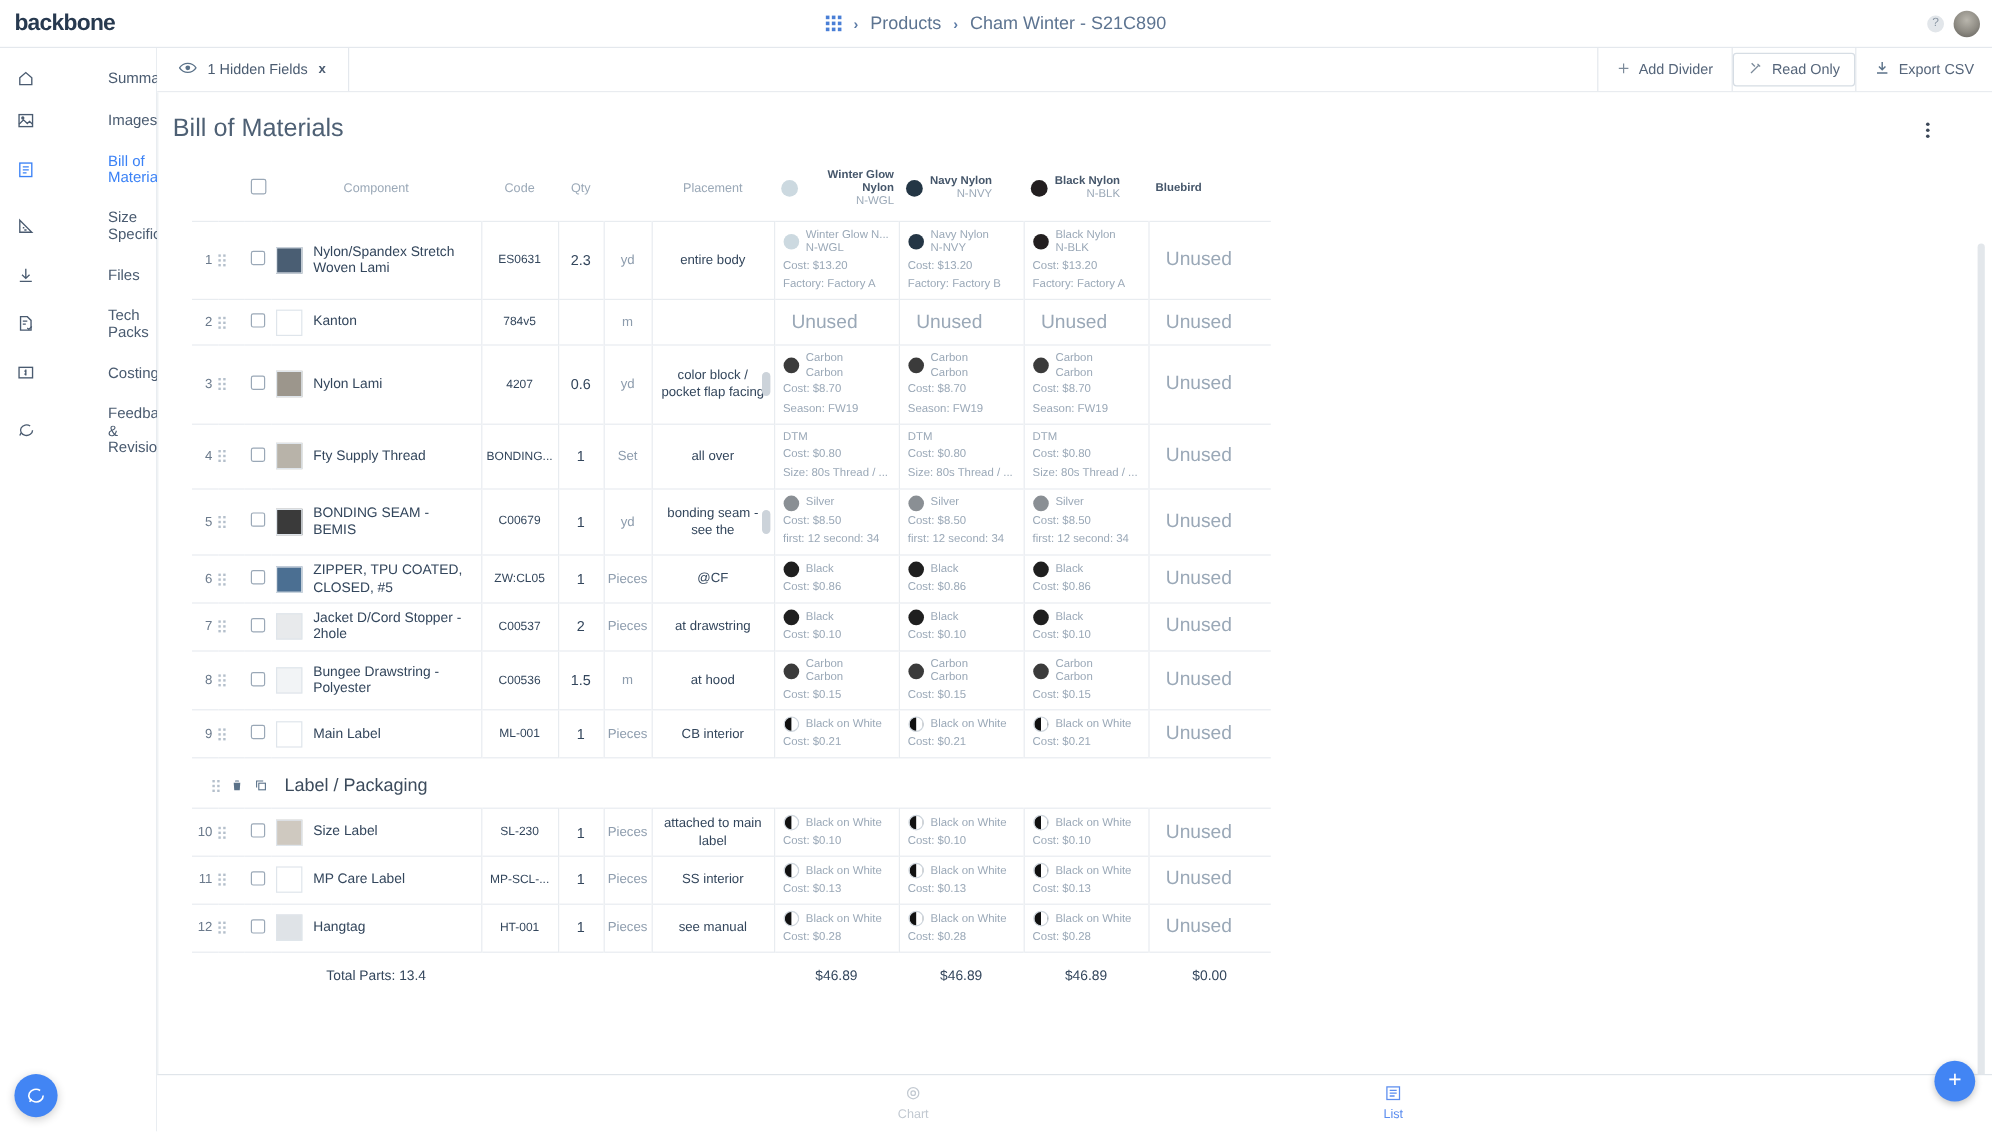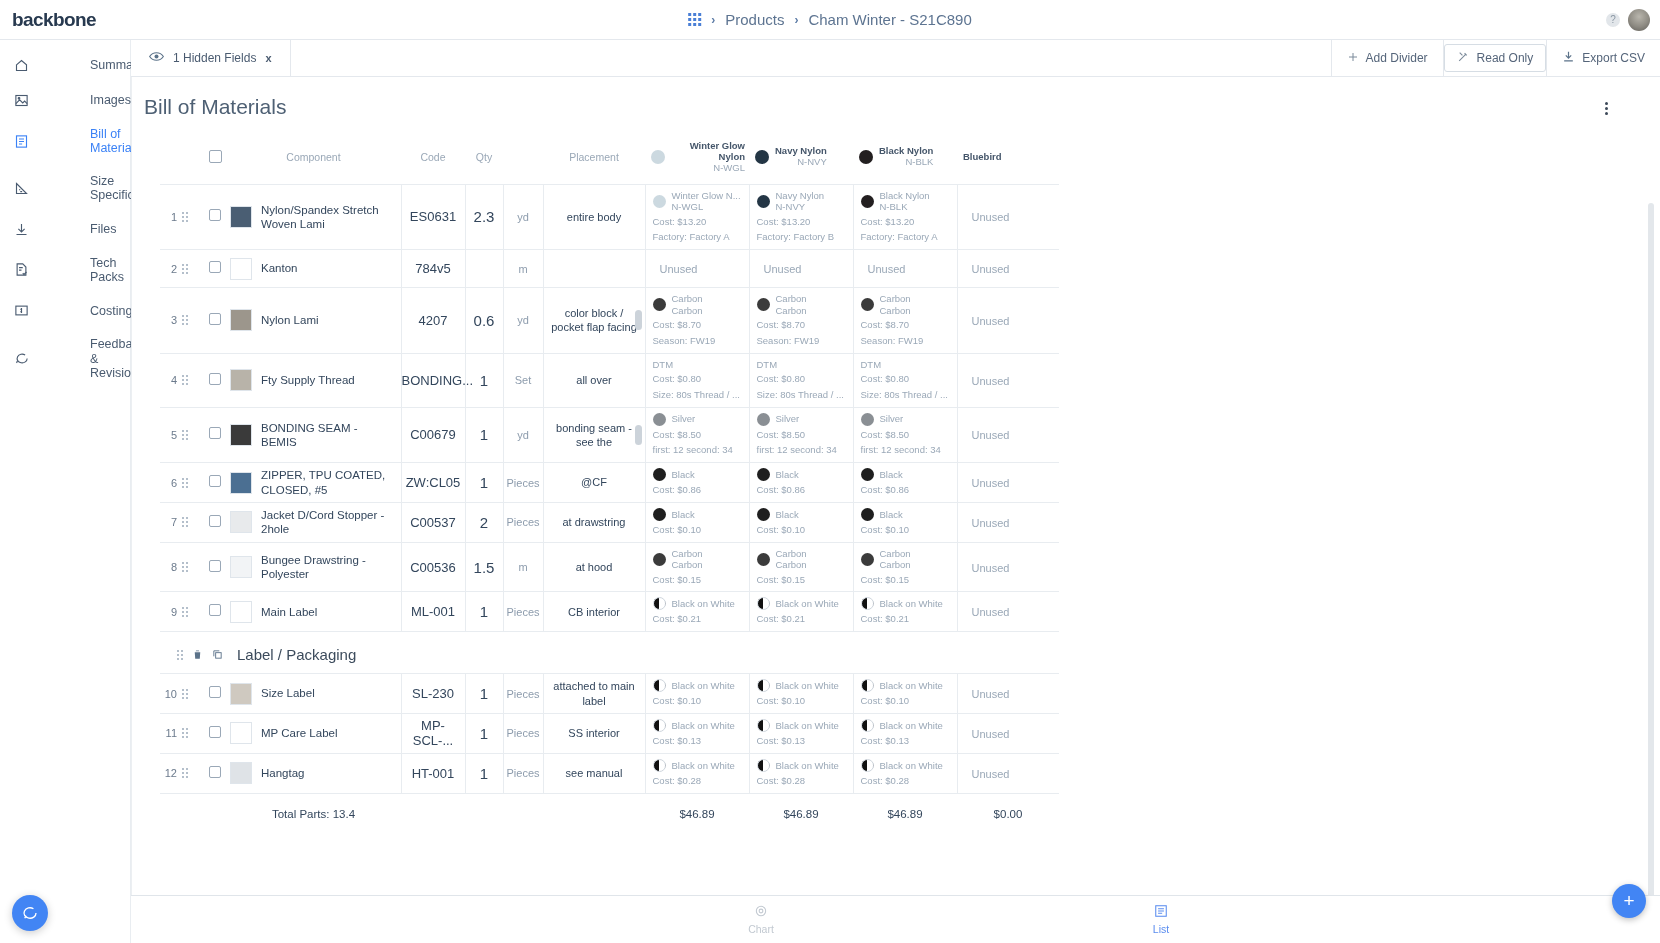--- a/index.html
+++ b/index.html
@@ -92,34 +92,34 @@
 
   tr.drow { border-top:1px solid #e8ecf0; border-bottom:1px solid #e8ecf0; }
   tr.drow td { padding:0; height:38px; }
   td.bx { border-right:1px solid #e8ecf0; }
   td.idx { font-size:11px; color:#6b7a8c; text-align:right; padding-right:5px !important; width:18px; }
   td.handle { text-align:center; }
   td.comp { padding:5px 6px 5px 4px !important; }
   .comp-in { display:flex; align-items:center; gap:9px; }
   .thumb { width:22px; height:22px; border:1px solid #dfe5eb; flex:0 0 22px; background:#fff; }
   .comp-name { font-size:11.5px; color:#33465c; line-height:1.25; }
-  td.code { font-size:13px; color:#33465c; text-align:center; }
-  td.qty { font-size:15px; color:#33465c; text-align:center;margin-top:40px; }
+  td.code { font-size:10px; color:#33465c; text-align:center; }
+  td.qty { font-size:12px; color:#33465c; text-align:center;margin-top:40px; }
   td.uom { font-size:11px; color:#8d9cad; text-align:center; }
   td.place { font-size:11px; color:#33465c; text-align:center; padding:4px 6px !important; line-height:1.3; position:relative; }
   .mini-scroll { position:absolute; right:3px; top:50%; transform:translateY(-50%);
                  width:7px; height:20px; border-radius:4px; background:#ccd3da; }
   td.cw { padding:5px 7px !important; }
   .cw-cell { display:flex; flex-direction:column; gap:3px; }
   .cw-top { display:flex; align-items:center; gap:6px; }
   .cw-sw { width:13px; height:13px; border-radius:50%; flex:0 0 13px; }
   .cw-sw.half { background:linear-gradient(90deg,#111 0 50%, #fff 50% 100%); border:1px solid #cfd6dd; }
   .cw-lbl { font-size:9.5px; color:#9aa8b7; line-height:1.2; }
   .cw-meta { font-size:9.5px; color:#9aa8b7; line-height:1.35; }
-  .unused { font-size:11px; color:#9aa8b7; }
+  .unused { font-size:16px; color:#9aa8b7; }
   td.unused-cell { text-align:left; padding-left:14px !important; }
 
   tr.totals td { padding:14px 0; font-size:11.5px; color:#33465c; border-top:1px solid #e8ecf0; }
   tr.totals td.tl { text-align:center; }
   tr.totals td.tv { text-align:center; }
 
   
   .v-scroll { position:absolute; right:6px; top:126px; width:6px; height:700px; border-radius:3px; background:#e3e7eb; }
 
   

